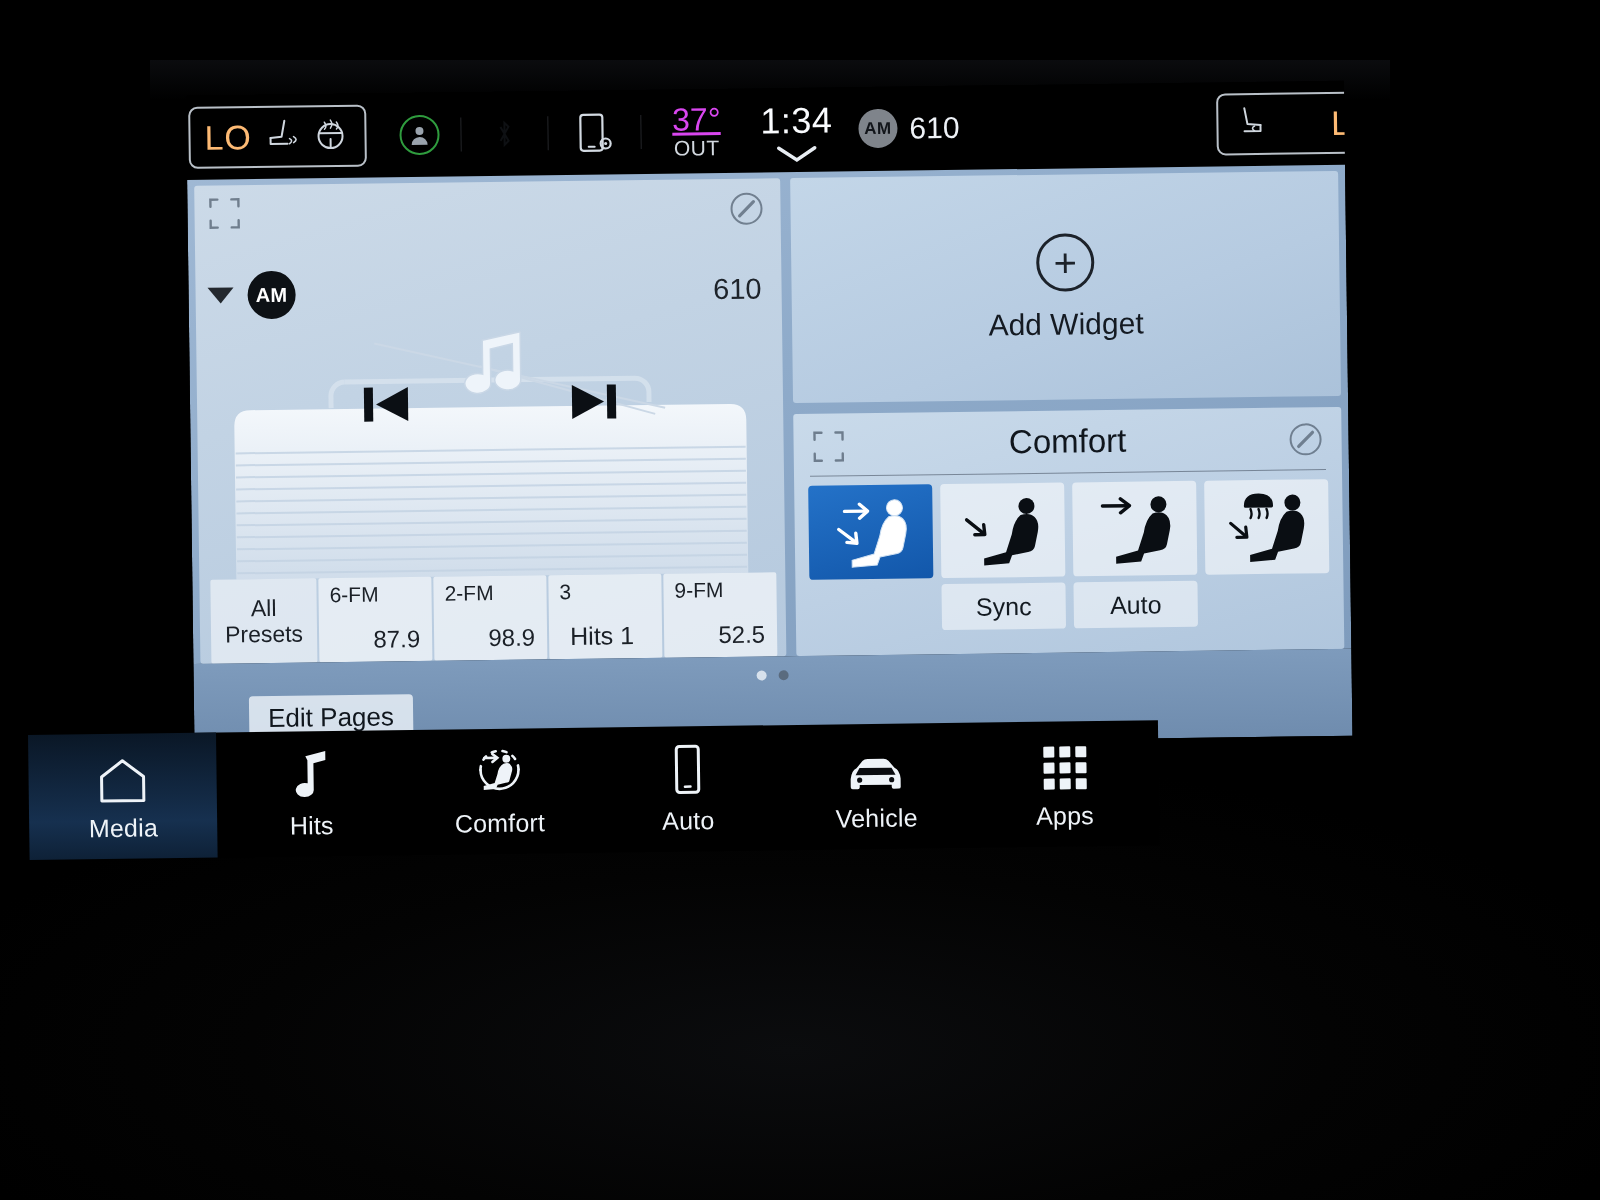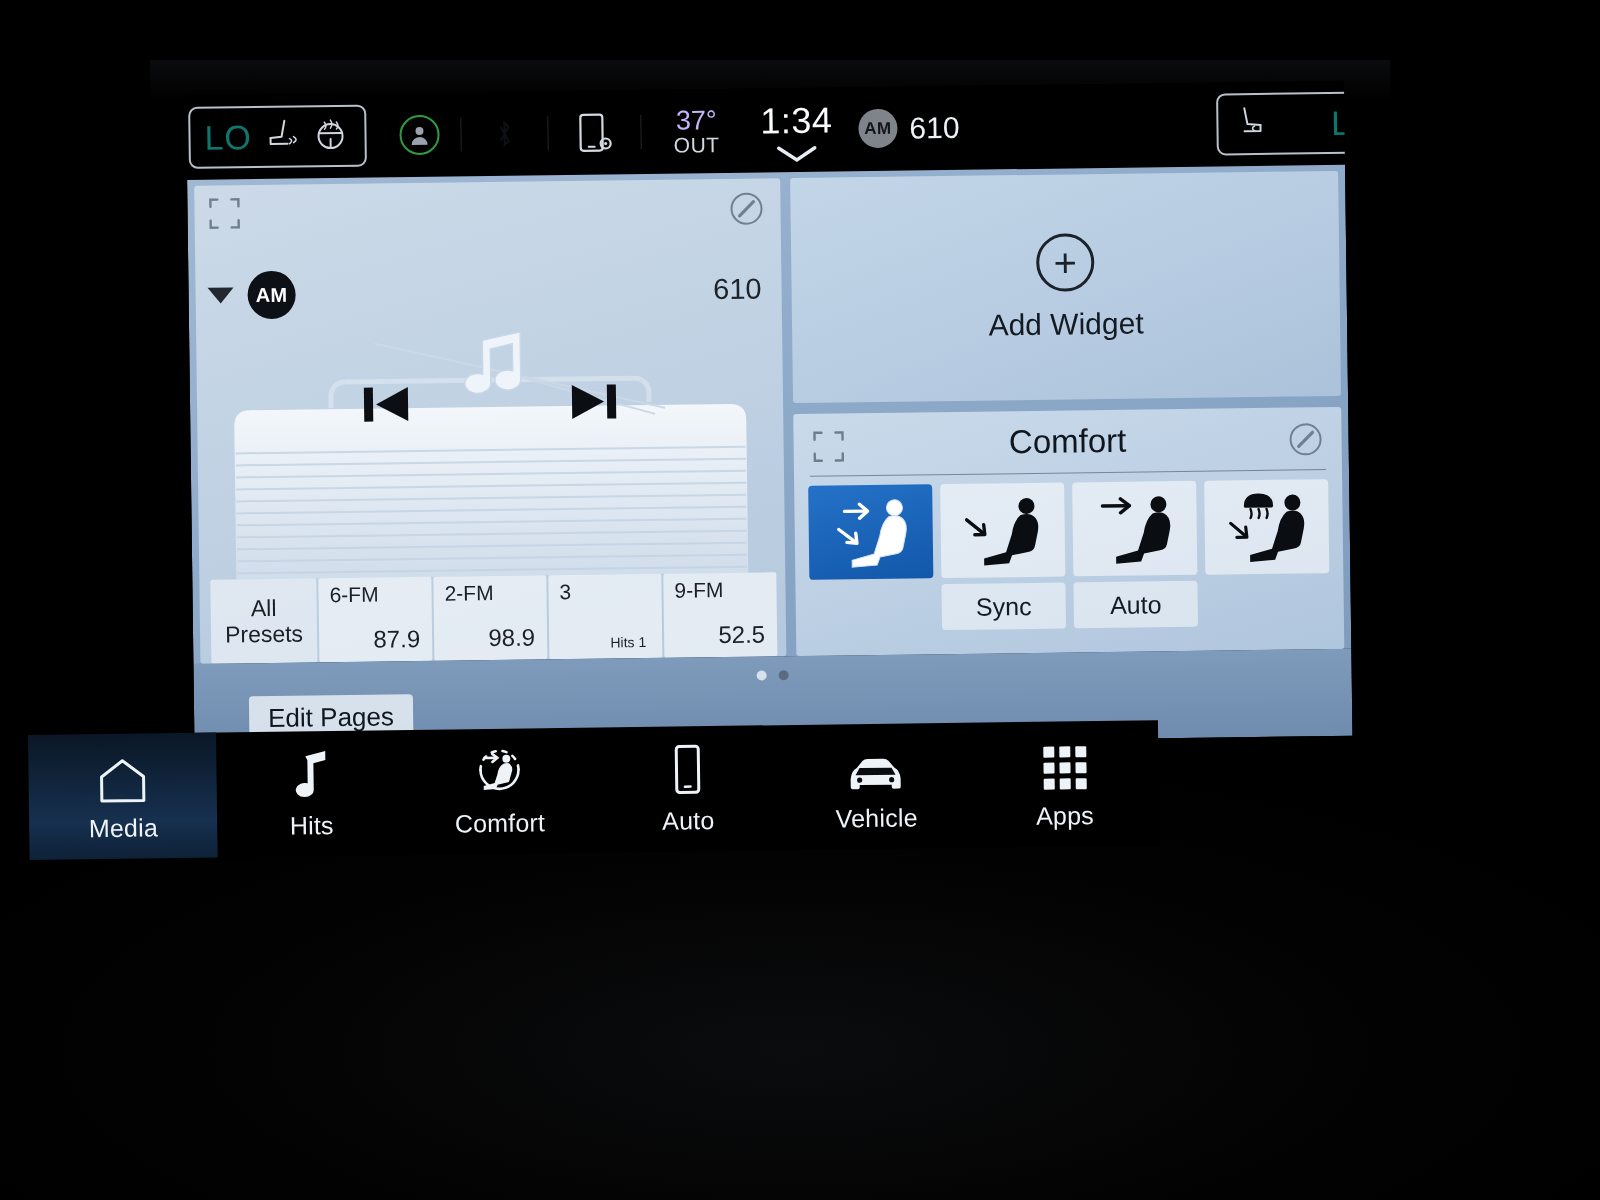--- a/index.html
+++ b/index.html
@@ -39,33 +39,33 @@
   }
   .sb-climate-box {
     position: absolute; top: 11px;
     width: 178px; height: 62px;
     border: 2px solid #b9c0c8; border-radius: 9px;
     display: flex; align-items: center; justify-content: space-between;
     padding: 0 14px;
   }
   .sb-left-box { left: 2px; }
   .sb-right-box { left: 1030px; }
-  .lo-text { font-size: 34px; letter-spacing: 1px; color: #0f766e; }
+  .lo-text { font-size: 34px; letter-spacing: 1px; color: #fdba74; }
   .seat-ico { width: 40px; height: 36px; }
   .sb-center { position: absolute; left: 192px; top: 0; height: 84px;
                display: flex; align-items: center; gap: 0; }
   .sb-cell { height: 84px; display: flex; align-items: center; justify-content: center; }
   .sb-divider { width: 1px; height: 34px; background: #232529; }
   .profile-ring {
     width: 40px; height: 40px; border-radius: 50%;
     border: 2px solid #2f9c3e;
     display: flex; align-items: center; justify-content: center;
   }
   .temp-block { text-align: center; line-height: 1.05; }
-  .temp-val { font-size: 27px; color: #c4b5fd; }
+  .temp-val { font-size: 32px; color: #d946ef; text-decoration: underline; }
   .temp-lbl { font-size: 21px; color: #d2d8df; letter-spacing: .5px; }
   .clock-block { position: absolute; left: 545px; top: 12px; text-align: center; width: 130px; }
   .clock-time { font-size: 36px; color: #fafcff; letter-spacing: .5px; }
   .clock-chev { margin-top: 2px; }
   .src-block { position: absolute; left: 672px; top: 22px; display: flex; align-items: center; gap: 12px; }
   .am-pill {
     width: 39px; height: 39px; border-radius: 50%;
     background: #7f848b; color: #12151a;
     font-size: 17px; font-weight: bold; letter-spacing: .5px;
     display: flex; align-items: center; justify-content: center;
@@ -116,21 +116,21 @@
     background: rgba(255,255,255,.62);
     border-radius: 2px;
     position: relative;
     color: #1b2027;
     padding: 6px 10px;
   }
   .preset.all { flex: 0 0 106px; background: rgba(255,255,255,.52);
                 display: flex; align-items: center; justify-content: center; text-align: center; }
   .preset-top { position: absolute; left: 11px; top: 5px; font-size: 21px; }
   .preset-bot { position: absolute; right: 12px; bottom: 8px; font-size: 24px; }
-  .preset.p3 .preset-bot { right: 16px; font-size: 14px; }
+  .preset.p3 .preset-bot { right: 28px; font-size: 25px; }
   .all-lbl { font-size: 23px; line-height: 1.15; }
 
   
   #add-widget {
     height: 225px;
     background: linear-gradient(160deg, #c3d6e8 0%, #b6cbe1 60%, #abc2da 100%);
     display: flex; flex-direction: column; align-items: center; justify-content: center; gap: 16px;
   }
   .plus-circle {
     width: 58px; height: 58px; border-radius: 50%;

